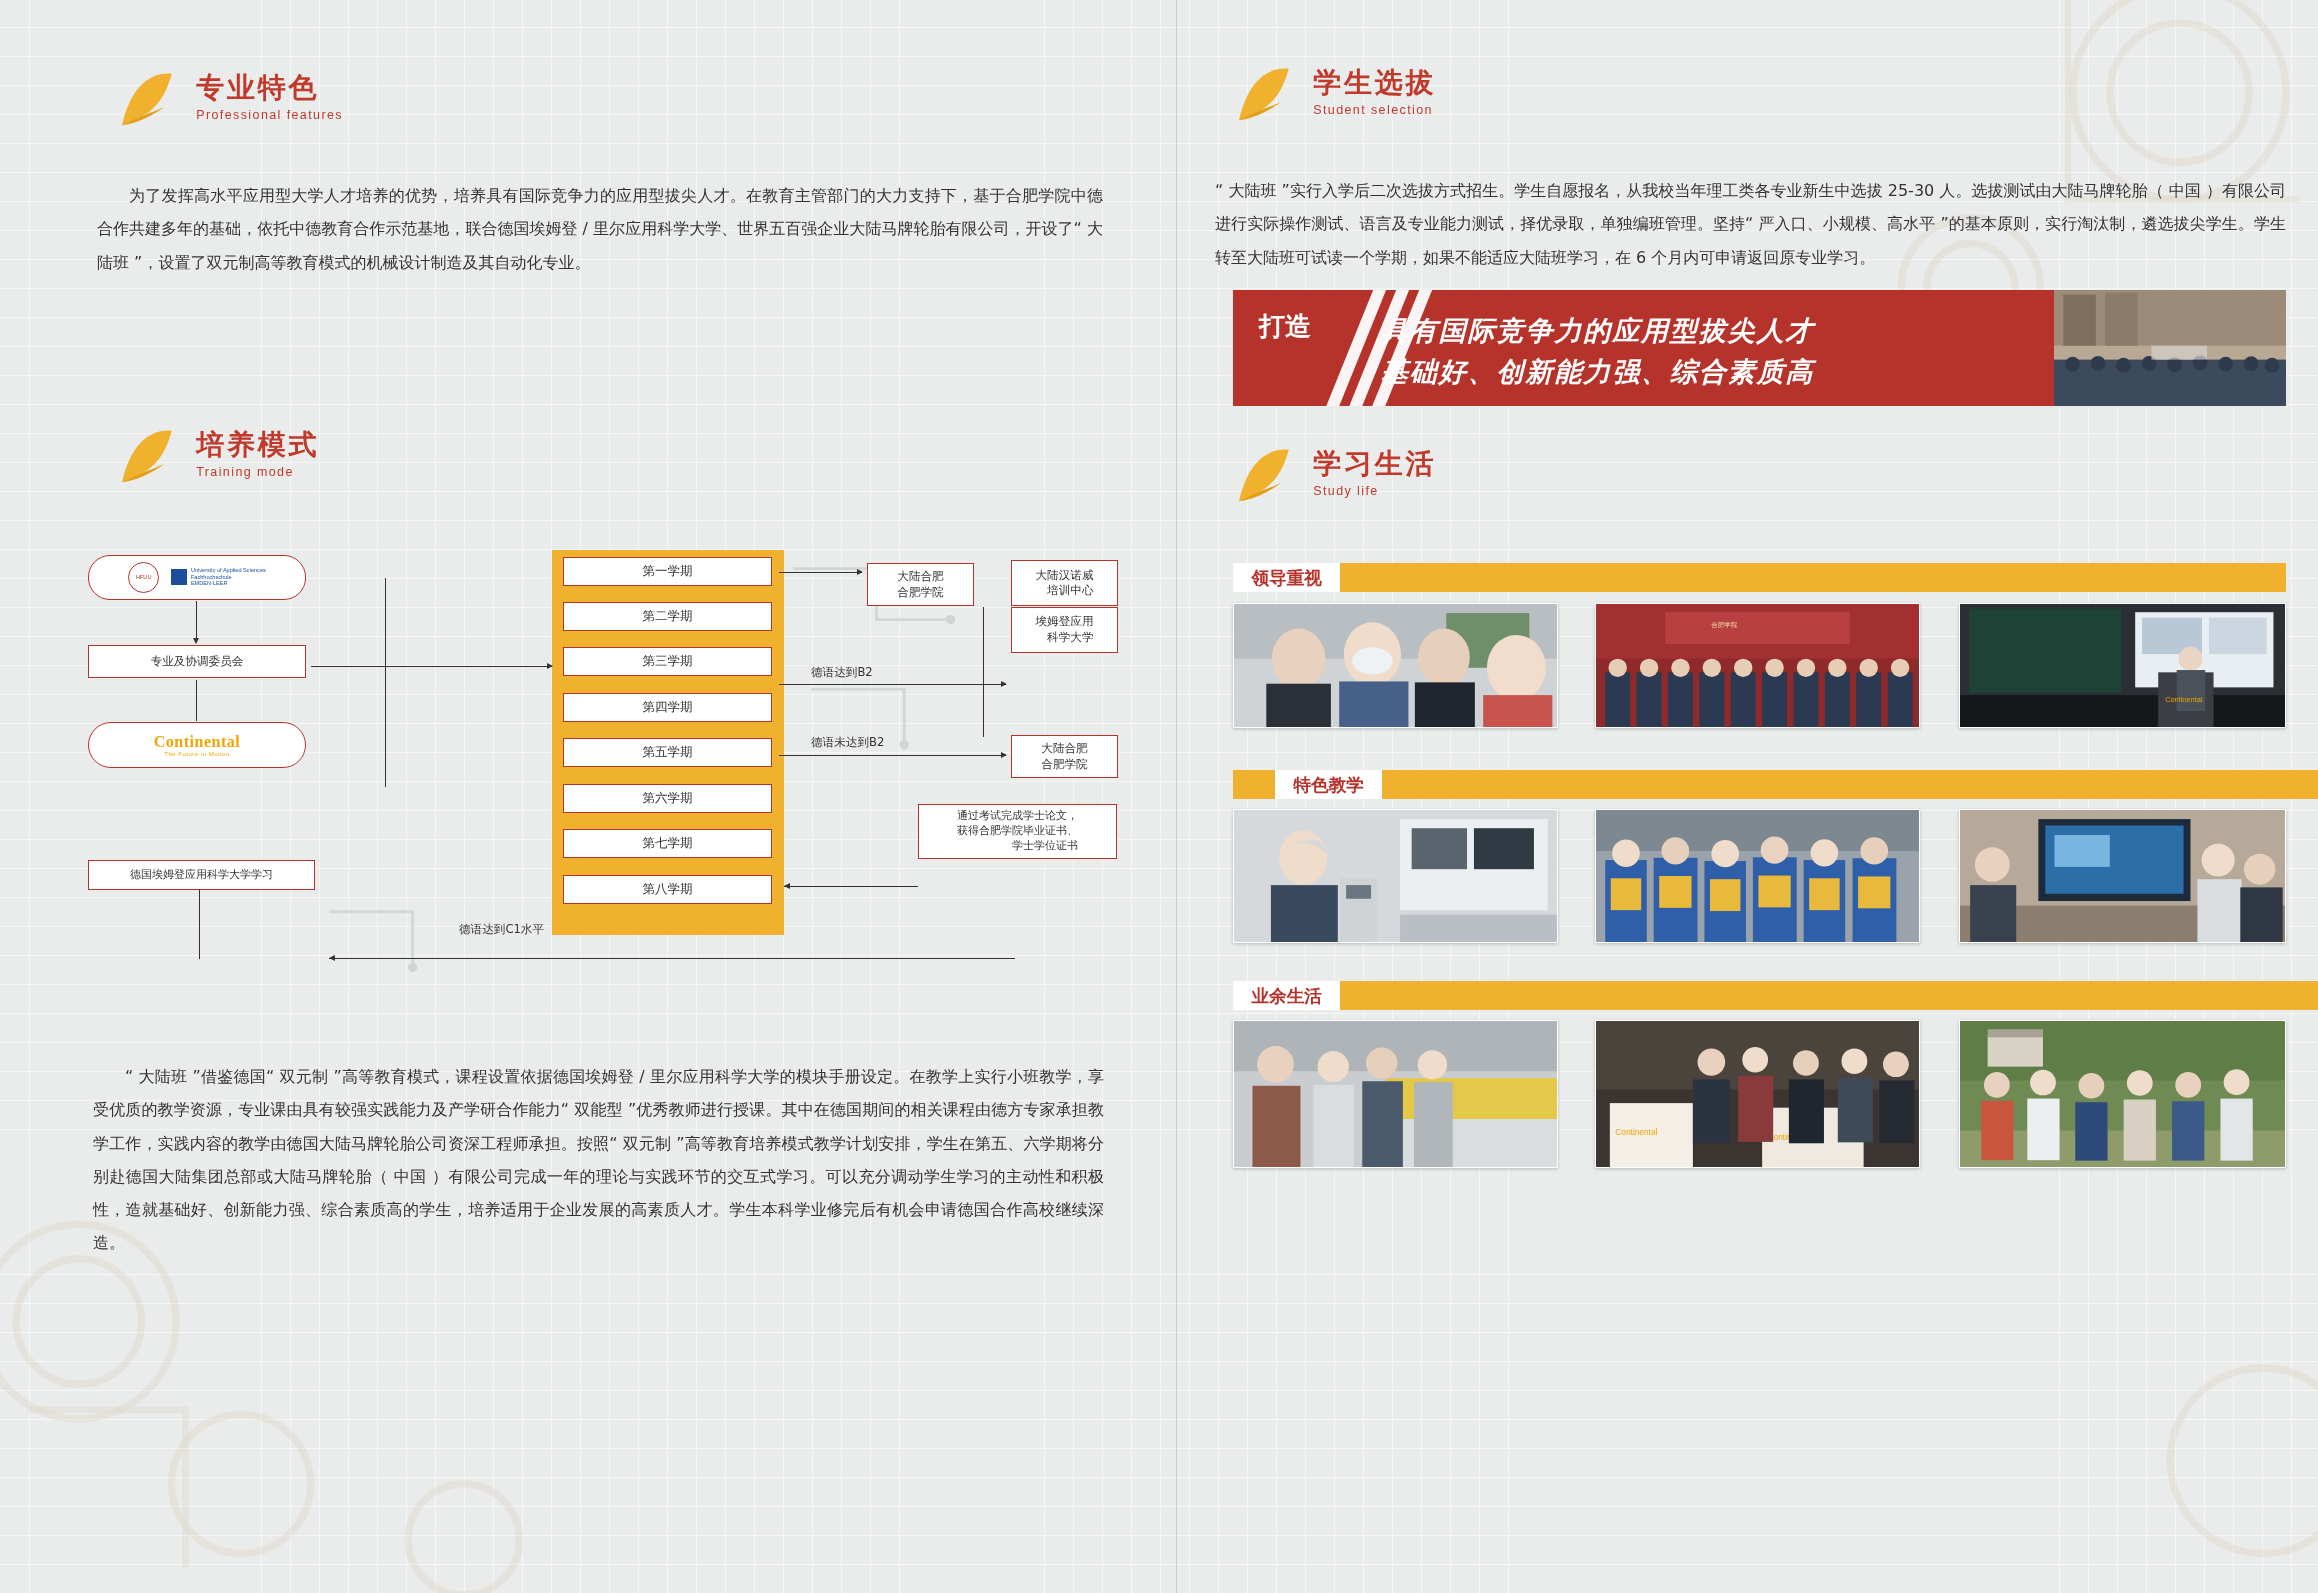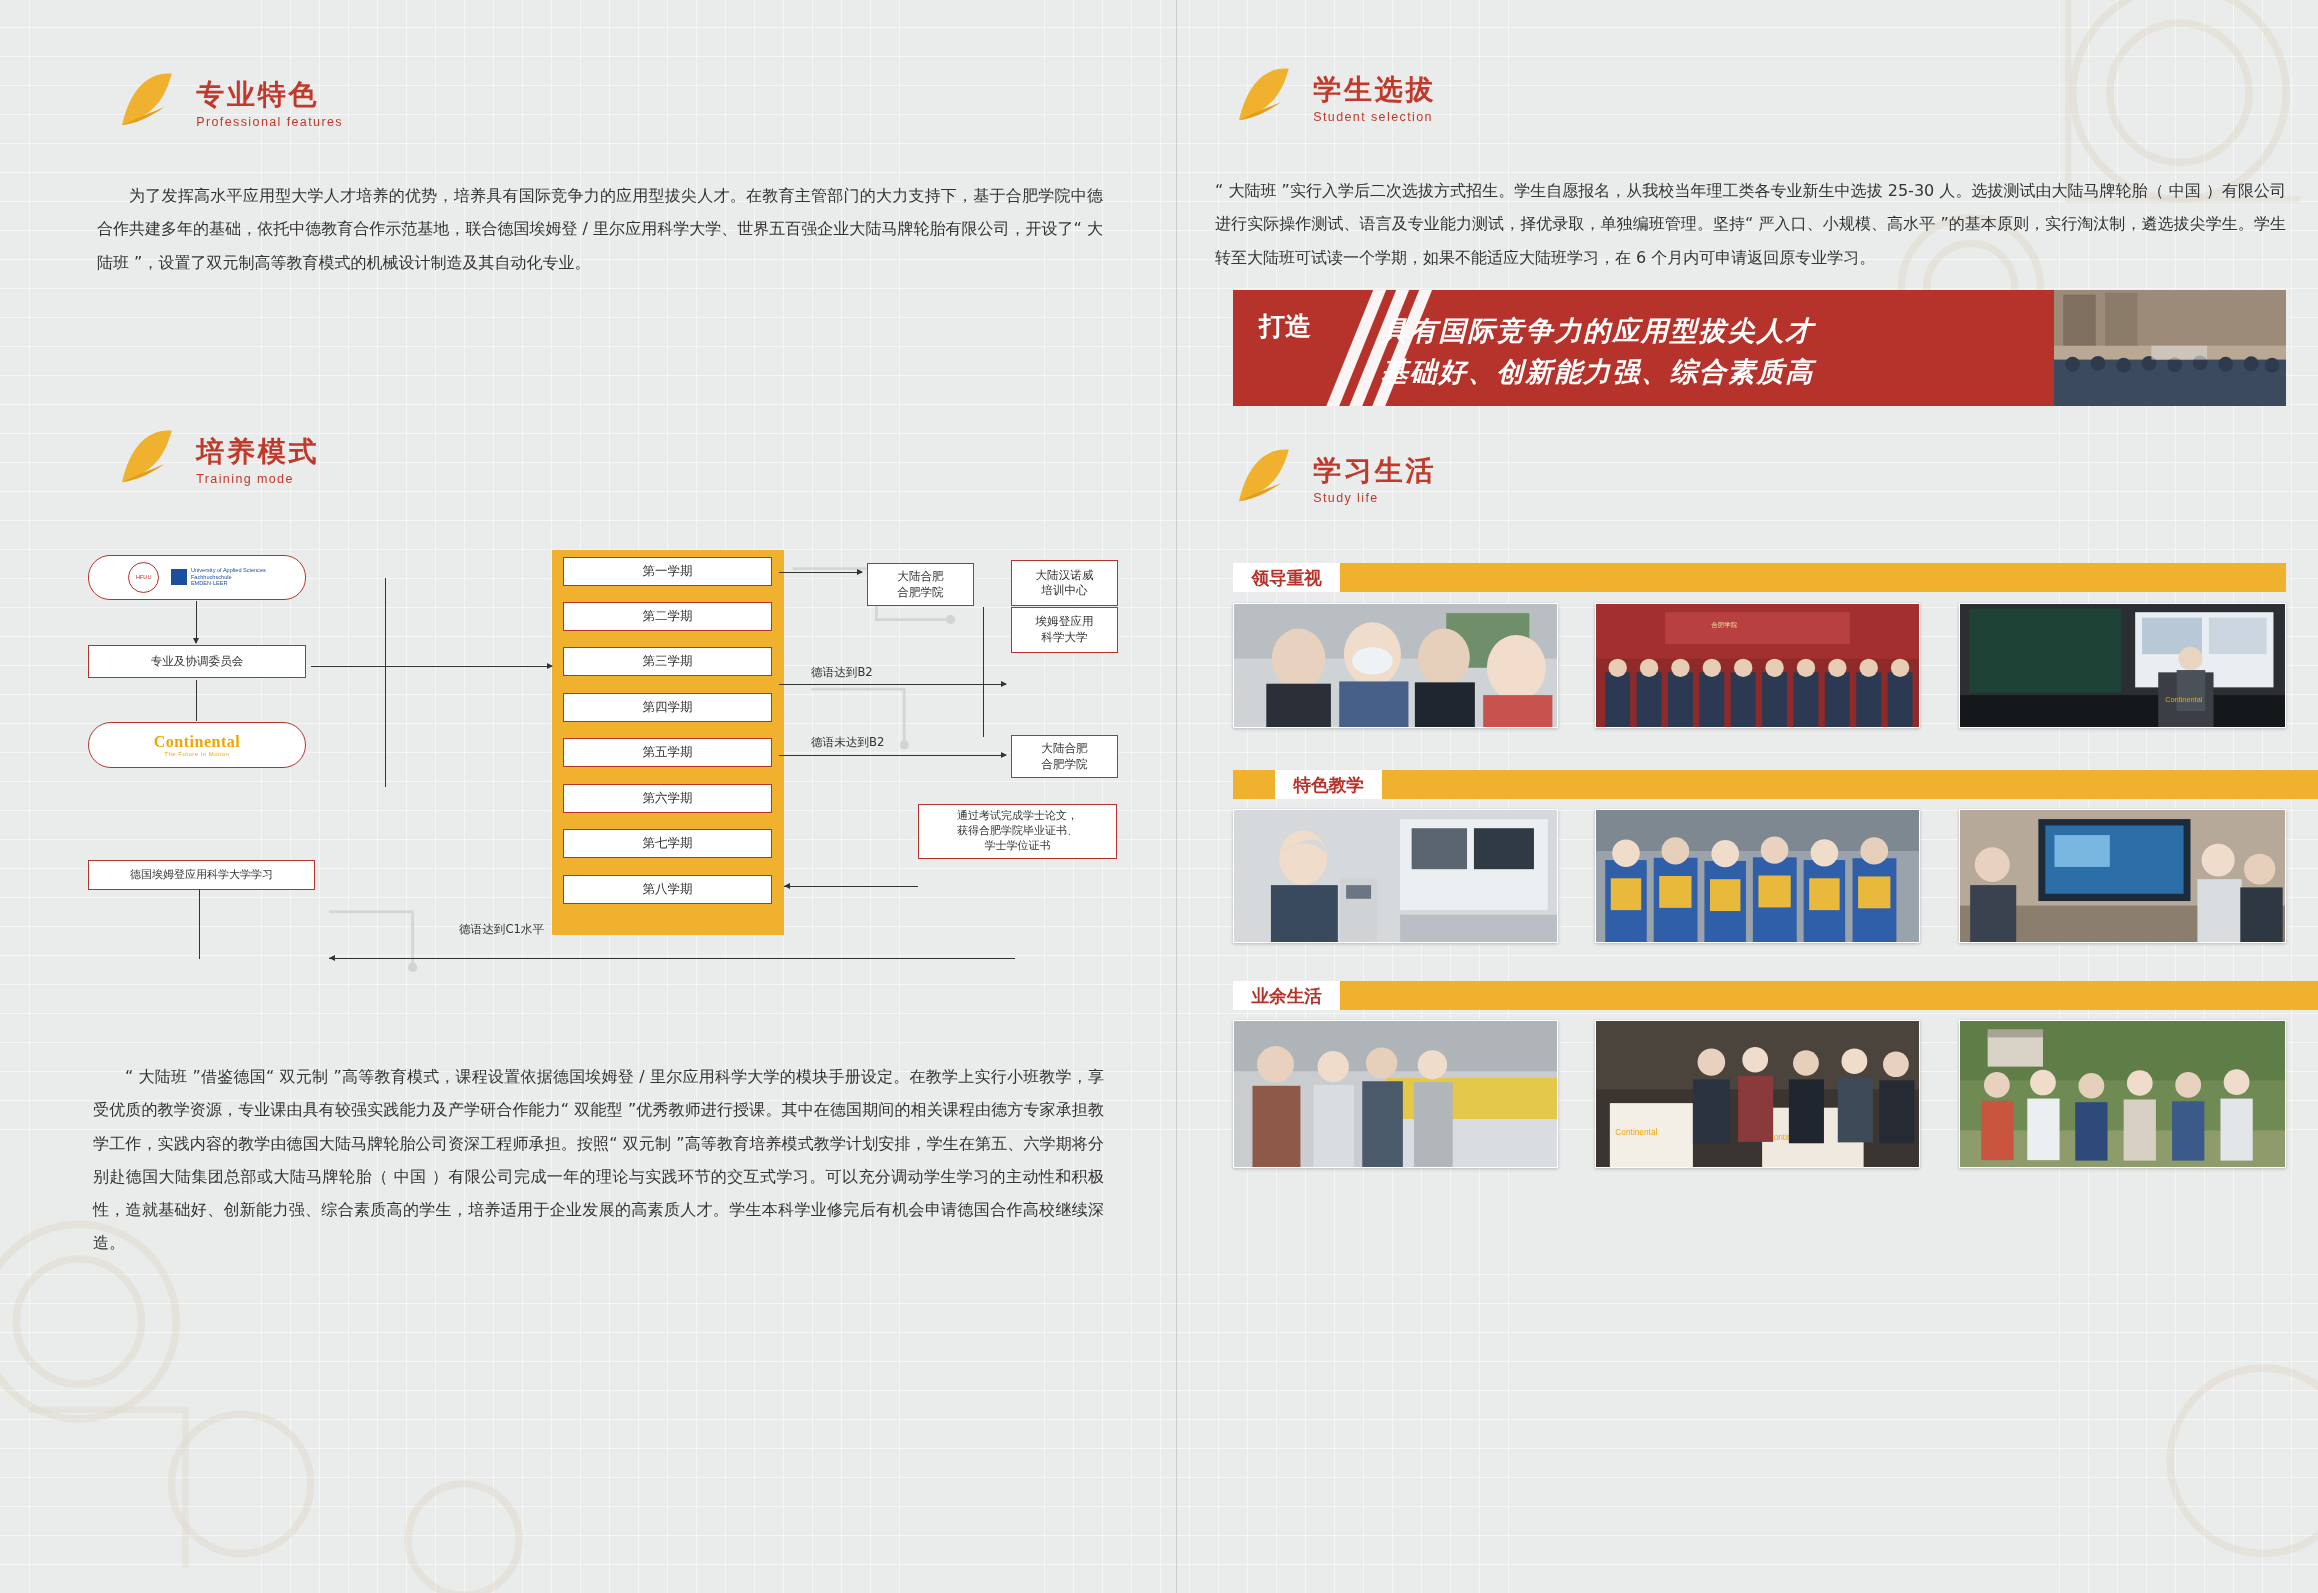--- a/index.html
+++ b/index.html
@@ -20,21 +20,21 @@
   }
   .bg-gears{
     position:absolute;inset:0;pointer-events:none;opacity:.5;
   }
   .page{position:absolute;inset:0;}
   .col-left{position:absolute;left:0;top:0;width:1178px;height:1594px;}
   .col-right{position:absolute;left:1187px;top:0;width:1146px;height:1594px;}
   .divider{position:absolute;left:1176px;top:0;width:0.9px;height:1594px;background:rgba(150,150,150,.35);}
 
   
-  .sec-head{position:absolute;display:flex;align-items:flex-end;}
+  .sec-head{position:absolute;display:flex;align-items:center;}
   .tri{
     width:70px;height:59px;position:relative;flex:none;margin-top:4.6px;
   }
   .tri svg{display:block;}
   .sec-text{margin-left:10.2px;}
   .sec-cn{
     font-size:28px;font-weight:bold;color:#c0392b;letter-spacing:2.8px;
     font-family:"DejaVu Sans","Liberation Sans",sans-serif;
     line-height:1.15;
   }
@@ -49,21 +49,21 @@
     font-size:16px;line-height:2.08;color:#333;
     text-align:justify;text-justify:inter-ideograph;
     text-indent:2em;
     font-family:"DejaVu Sans","Liberation Sans",sans-serif;
   }
 
   
   .diagram{position:absolute;left:88px;top:550px;width:1011px;height:480px;}
   .dbox{
     position:absolute;border:1.4px solid #b5332a;background:#fff;
-    display:flex;align-items:center;justify-content:center;text-align:center;
+    display:flex;align-items:center;justify-content:center;text-align:right;
     font-size:11.6px;color:#333;line-height:1.35;
     font-family:"DejaVu Sans","Liberation Sans",sans-serif;
     box-sizing:border-box;
   }
   .semester-col{
     position:absolute;left:464px;top:0px;width:232px;height:385px;
     background:#f0b22e;box-sizing:border-box;border:0;
   }
   .sem{
     position:absolute;left:475px;width:209px;height:29px;

